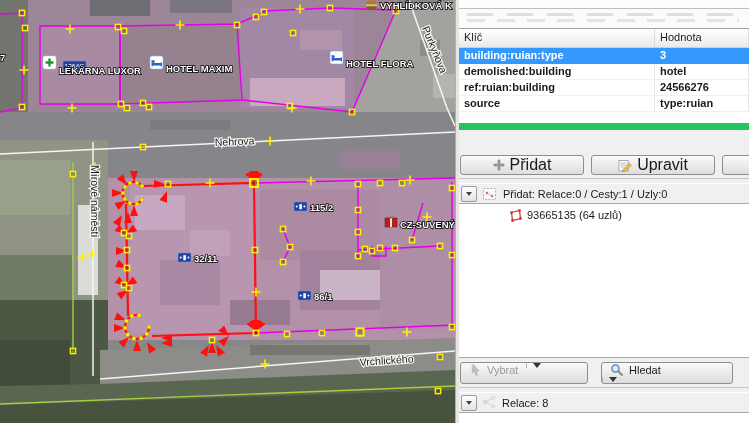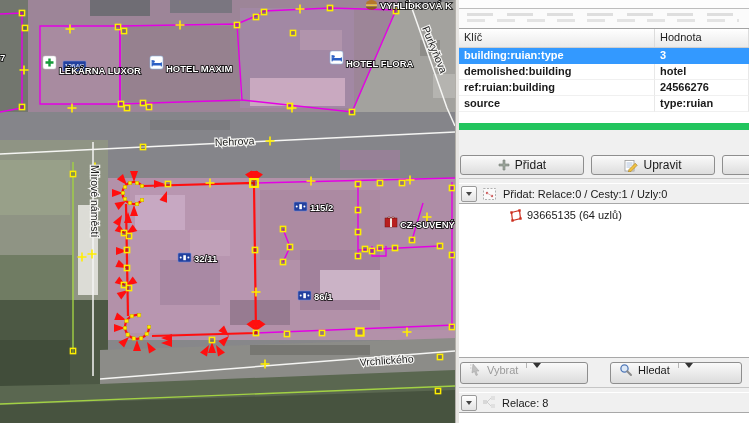--- a/index.html
+++ b/index.html
@@ -23,40 +23,40 @@
   .th{padding:2px 5px;border-right:1px solid #dcdcdc;font-size:11px;color:#222;}
   .tr{display:grid;grid-template-columns:196px 1fr;height:16px;line-height:15px;}
   .td{padding:0 5px;border-right:1px solid #e8e8e8;border-bottom:1px solid #f0f0f0;
       white-space:nowrap;overflow:hidden;font-size:11px;font-weight:bold;}
   .tr.sel{background:#3399ff;color:#fff;}
   .tr.sel .td{border-color:#3399ff;}
 
   .btnrow{display:flex;gap:7px;margin:25px 0 0 1px;height:20px;}
   .btn{height:20px;display:flex;align-items:center;justify-content:center;gap:5px;
        background:linear-gradient(#fafafa,#dddddd);border:1px solid #8e8e8e;border-radius:3px;
-       font-size:12px;color:#1a1a1a;padding:0;}
+       font-size:16px;color:#1a1a1a;padding:0;}
   .btn.w{width:124px;flex:0 0 auto;}
   .btn.stub{width:40px;flex:0 0 auto;}
   .sep{height:4px;border-top:1px solid #c6c6c6;border-bottom:1px solid #ffffff;margin:3px 0 0 0;}
   .hdr{display:flex;align-items:center;gap:5px;height:19px;padding:0 2px;}
   .ddbtn{width:14px;height:14px;background:linear-gradient(#ffffff,#e2e2e2);border:1px solid #9a9a9a;
          border-radius:2px;display:flex;align-items:center;justify-content:center;flex:0 0 14px;}
   .ddbtn .car{width:0;height:0;border-left:3px solid transparent;border-right:3px solid transparent;border-top:4px solid #444;}
   .sel-list{height:150px;background:#fff;border-top:1px solid #a8a8a8;border-bottom:1px solid #a8a8a8;padding:3px 0 0 0;}
   .listitem{display:flex;align-items:center;gap:4px;height:16px;padding:0 1px;font-size:11px;margin-left:48px;}
 
   .btnrow2{display:flex;gap:8px;margin:4px 0 0 1px;height:22px;}
   .sbtn{display:flex;align-items:flex-start;background:linear-gradient(#fafafa,#dcdcdc);
         border:1px solid #8e8e8e;border-radius:3px;overflow:hidden;}
   .sbtn .main{display:flex;align-items:center;justify-content:center;gap:5px;padding:0 8px;font-size:11px;}
   .sbtn .arr{display:flex;align-items:center;justify-content:center;width:20px;border-left:1px solid #b5b5b5;}
   .sbtn .arr .car{width:0;height:0;border-left:4px solid transparent;border-right:4px solid transparent;border-top:5px solid #333;}
   .sbtn.disabled .main{color:#9b9b9b;}
   .sbtn.select{width:126px;}
-  .sbtn.search{width:130px;margin-left:14px;}
+  .sbtn.search{width:130px;margin-left:5px;flex-direction:column;}
   .rel-list{flex:1;background:#fff;border-top:1px solid #a8a8a8;}
 
   .maplabel{paint-order:stroke;stroke:#000;stroke-width:1.6px;fill:#fff;font-family:"Liberation Sans",sans-serif;
             font-size:9.5px;font-weight:bold;}
   .streetlabel{paint-order:stroke;stroke:#f6f6f4;stroke-width:2.4px;fill:#1c1c1c;font-family:"Liberation Sans",sans-serif;
             font-size:10.5px;}
   .addrtext{paint-order:stroke;stroke:#000;stroke-width:1.4px;fill:#fff;font-size:9.5px;font-weight:bold;
             font-family:"Liberation Sans",sans-serif;}
 </style>
 </head>

